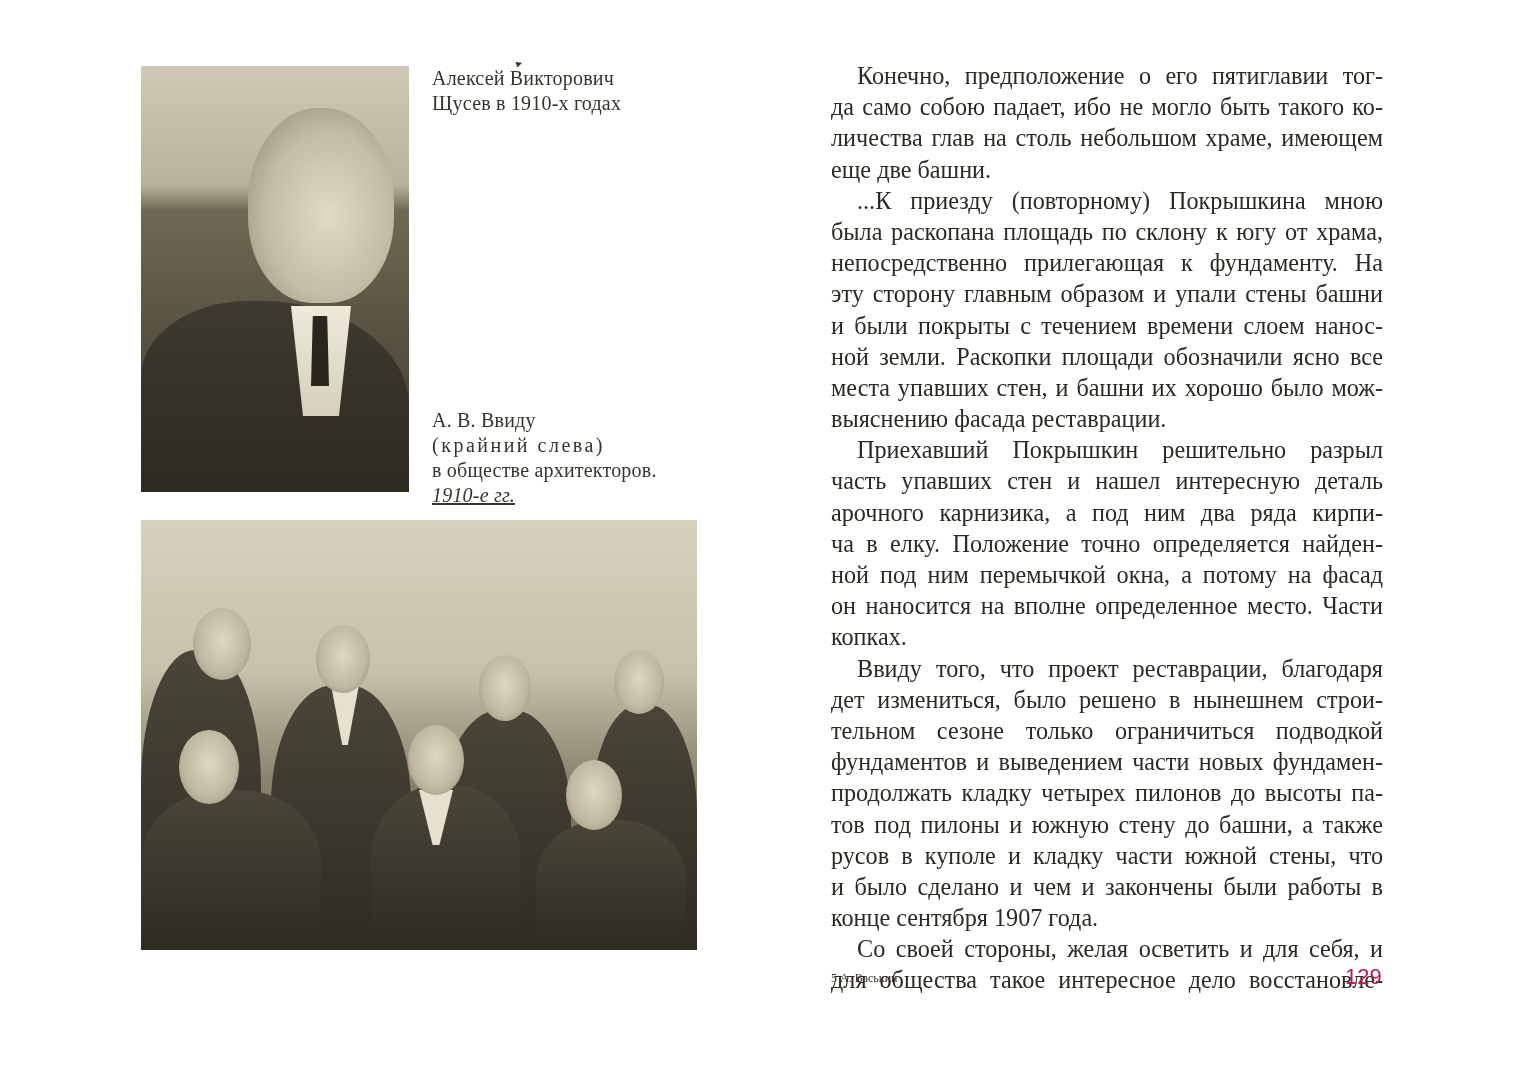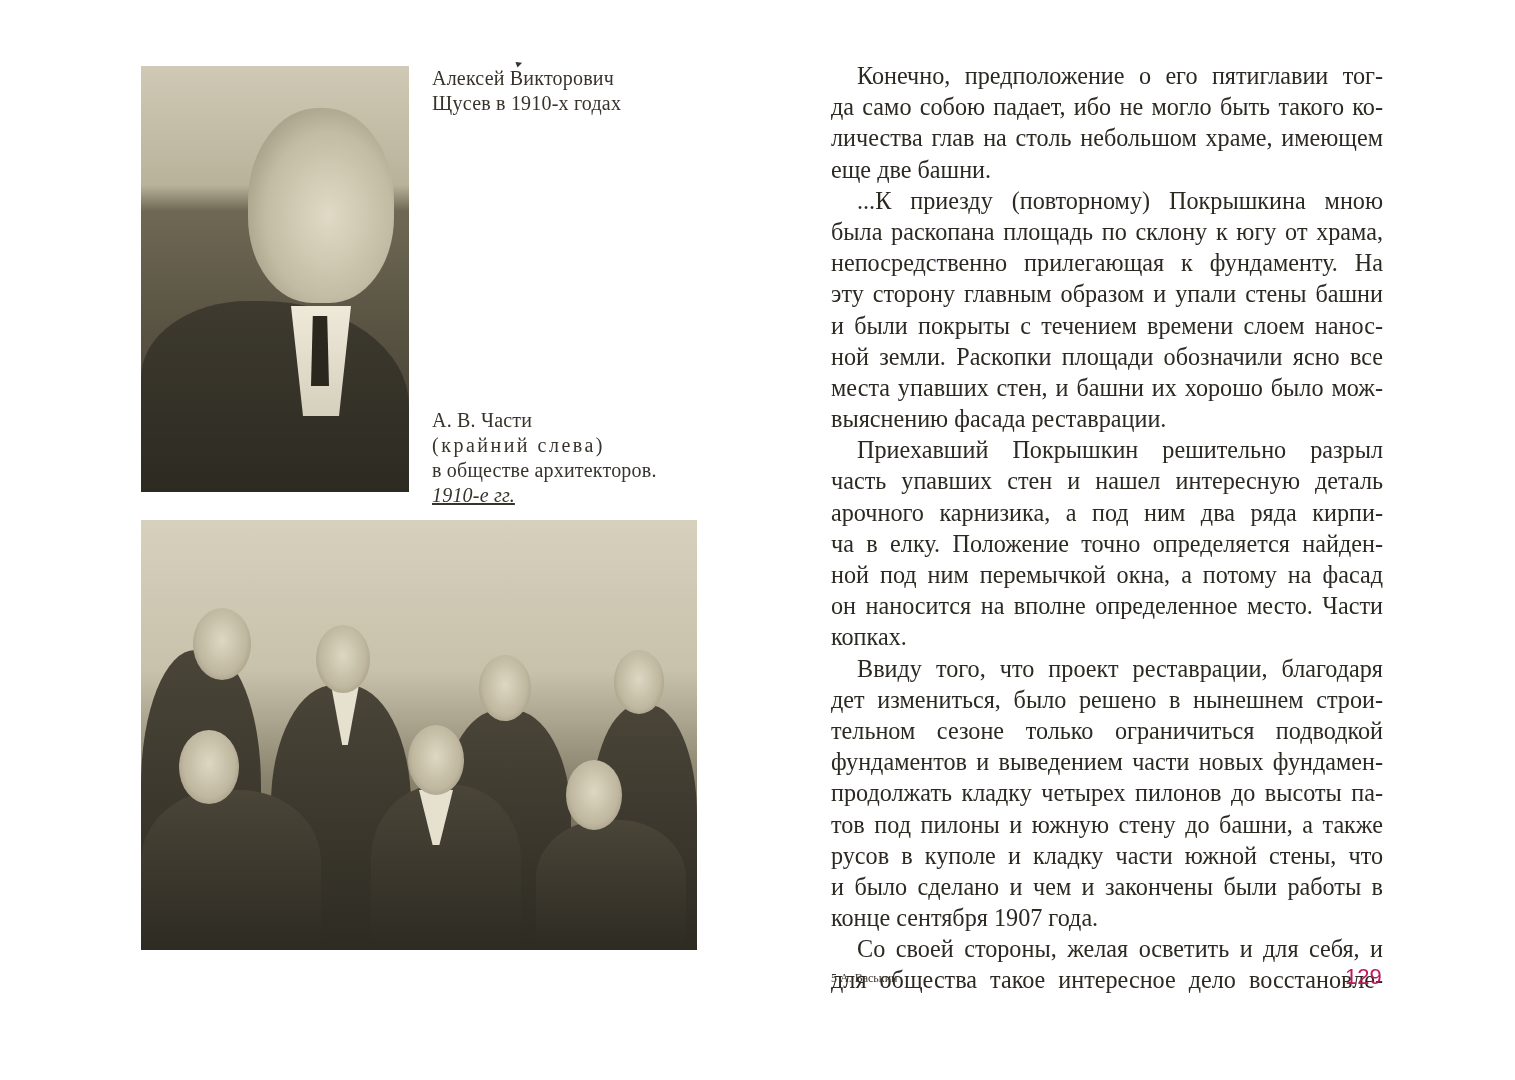--- a/index.html
+++ b/index.html
@@ -170,21 +170,21 @@
   </div>
 
   <span class="stray-mark">▸</span>
 
   <div class="caption caption-1">
     <div>Алексей Викторович</div>
     <div>Щусев в 1910-х годах</div>
   </div>
 
   <div class="caption caption-2">
-    <div>А. В. Части</div>
+    <div>А. В. Ввиду</div>
     <div class="spaced">(крайний слева)</div>
     <div>в обществе архитекторов.</div>
     <div class="italic">1910-е гг.</div>
   </div>
 
   <div class="photo photo-group">
 
     <div class="body" style="left:0px; top:130px; width:120px; height:300px;"></div>
     <div class="person" style="left:52px; top:88px; width:58px; height:72px;"></div>
 

